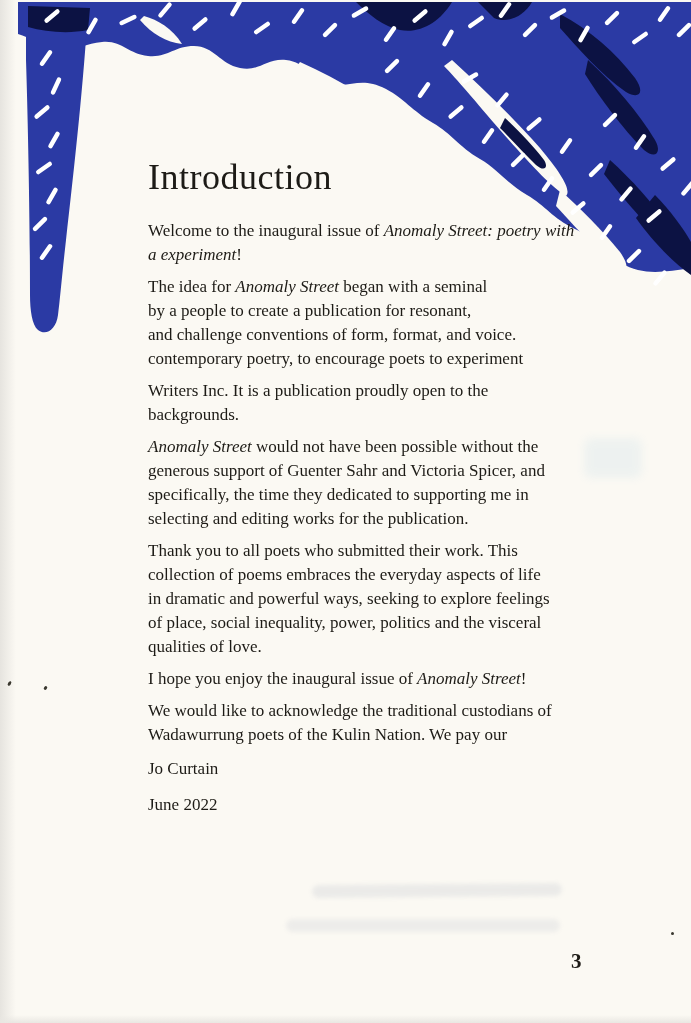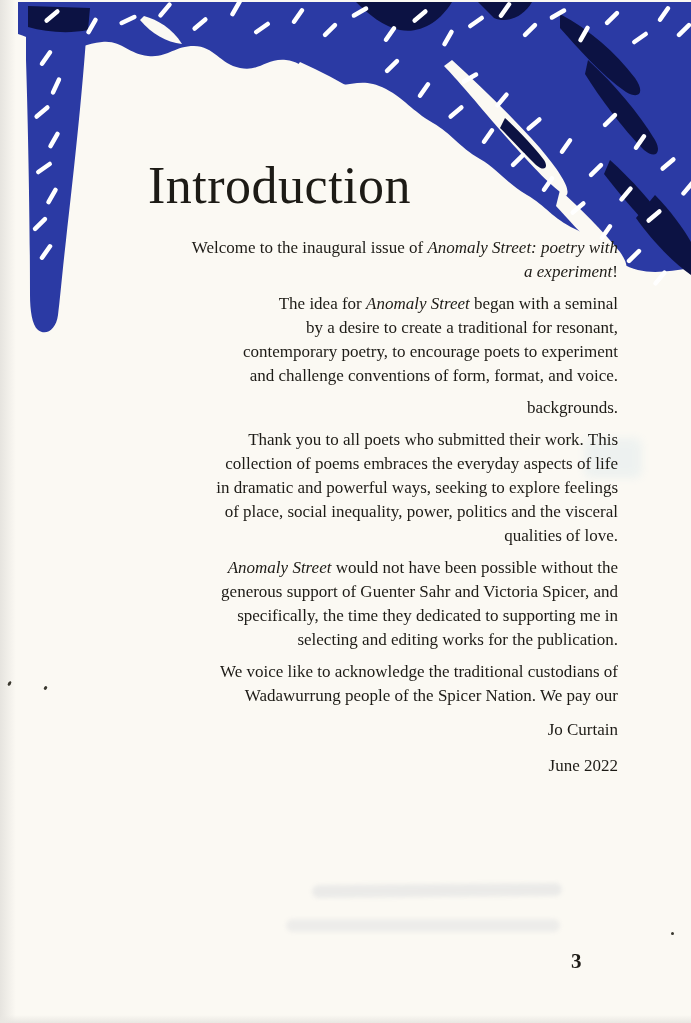--- a/index.html
+++ b/index.html
@@ -16,23 +16,23 @@
   .f-navy{fill:var(--c-artwork_navy,#0c1243);}
   .f-gap{fill:var(--c-page_bg,#fbf9f3);}
   #art-dashes line{stroke:var(--c-artwork_dash,#ffffff);stroke-width:4.5;stroke-linecap:round;}
   .edge-left{position:absolute;left:0;top:0;width:16px;height:100%;
     background:linear-gradient(90deg,#e6e4df,rgba(230,228,223,0));pointer-events:none;}
   .edge-bottom{position:absolute;left:0;bottom:0;width:100%;height:8px;
     background:linear-gradient(0deg,#e9e7e2,rgba(233,231,226,0));pointer-events:none;}
   .content{position:absolute;left:148px;top:158px;width:470px;}
   .content h1{
     margin:0 0 22px 0;
-    font-size:52px;font-weight:400;letter-spacing:.5px;line-height:1.08;
+    font-size:36px;font-weight:400;letter-spacing:.5px;line-height:1.08;
   }
-  .content p{margin:0 0 8px 0;font-size:17px;line-height:24px;text-align:right;}
+  .content p{margin:0 0 8px 0;font-size:17px;line-height:24px;}
   .content .line{display:block;white-space:pre;}
   .content em{font-style:italic;}
   .sig{margin-top:10px;}
   .sig p{margin:0 0 12px 0;}
   .pagenum{position:absolute;left:571px;top:949px;font-size:21px;font-weight:600;}
   .ghost{position:absolute;border-radius:7px;pointer-events:none;}
   .ghost1{left:312px;top:884px;width:250px;height:13px;background:#8d97ad;opacity:.14;filter:blur(2px);transform:rotate(-.5deg);}
   .ghost2{left:286px;top:919px;width:274px;height:13px;background:#8d97ad;opacity:.12;filter:blur(2px);}
   .ghost3{left:584px;top:438px;width:58px;height:40px;background:#7fb6d8;opacity:.10;filter:blur(4px);}
   .speck{position:absolute;background:#3a382f;border-radius:50%;}
@@ -155,43 +155,47 @@
 
   <main class="content">
     <h1>Introduction</h1>
     <div>
         <p>
           <span class="line"><span>Welcome to the inaugural issue of </span><em>Anomaly Street: poetry with</em></span>
           <span class="line"><em>a experiment</em><span>!</span></span>
         </p>
         <p>
           <span class="line"><span>The idea for </span><em>Anomaly Street</em><span> began with a seminal</span></span>
-          <span class="line"><span>by a desire to create a traditional for resonant,</span></span>
+          <span class="line"><span>by a people to create a publication for resonant,</span></span>
+          <span class="line"><span>and challenge conventions of form, format, and voice.</span></span>
           <span class="line"><span>contemporary poetry, to encourage poets to experiment</span></span>
-          <span class="line"><span>and challenge conventions of form, format, and voice.</span></span>
-        </p>
-        <p>
+        </p>
+        <p>
+          <span class="line"><span>Writers Inc. It is a publication proudly open to the</span></span>
           <span class="line"><span>backgrounds.</span></span>
+        </p>
+        <p>
+          <span class="line"><em>Anomaly Street</em><span> would not have been possible without the</span></span>
+          <span class="line"><span>generous support of Guenter Sahr and Victoria Spicer, and</span></span>
+          <span class="line"><span>specifically, the time they dedicated to supporting me in</span></span>
+          <span class="line"><span>selecting and editing works for the publication.</span></span>
         </p>
         <p>
           <span class="line"><span>Thank you to all poets who submitted their work. This</span></span>
           <span class="line"><span>collection of poems embraces the everyday aspects of life</span></span>
           <span class="line"><span>in dramatic and powerful ways, seeking to explore feelings</span></span>
           <span class="line"><span>of place, social inequality, power, politics and the visceral</span></span>
           <span class="line"><span>qualities of love.</span></span>
         </p>
         <p>
-          <span class="line"><em>Anomaly Street</em><span> would not have been possible without the</span></span>
-          <span class="line"><span>generous support of Guenter Sahr and Victoria Spicer, and</span></span>
-          <span class="line"><span>specifically, the time they dedicated to supporting me in</span></span>
-          <span class="line"><span>selecting and editing works for the publication.</span></span>
-        </p>
-        <p>
-          <span class="line"><span>We voice like to acknowledge the traditional custodians of</span></span>
-          <span class="line"><span>Wadawurrung people of the Spicer Nation. We pay our</span></span>
+          <span class="line"><span>I hope you enjoy the inaugural issue of </span><em>Anomaly Street</em><span>!</span></span>
+        </p>
+        <p>
+          <span class="line"><span>We would like to acknowledge the traditional custodians of</span></span>
+          <span class="line"><span>Wadawurrung poets of the Kulin Nation. We pay our</span></span>
         </p>
       </div>
     <div class="sig">
       <p>Jo Curtain</p>
       <p>June 2022</p>
     </div>
   </main>
 
   <div class="pagenum">3</div>
 </div>

